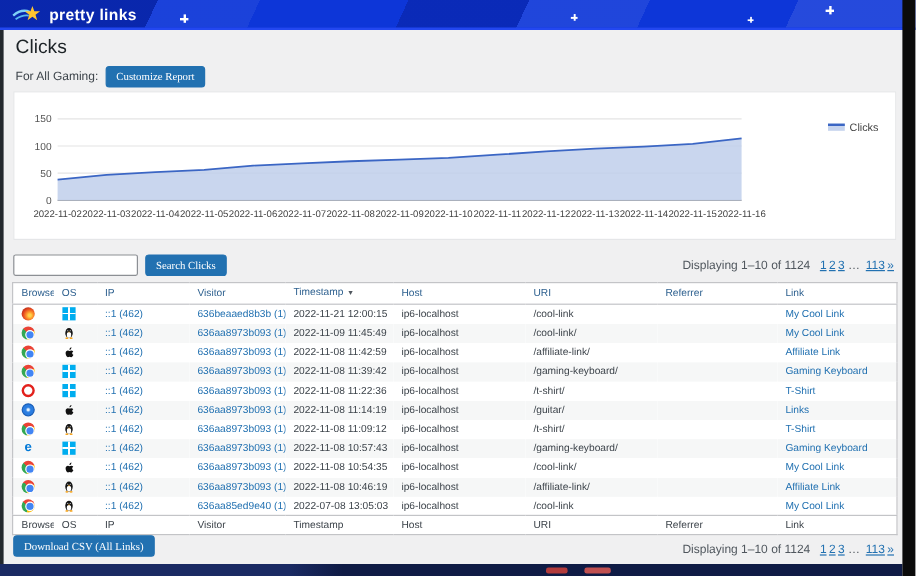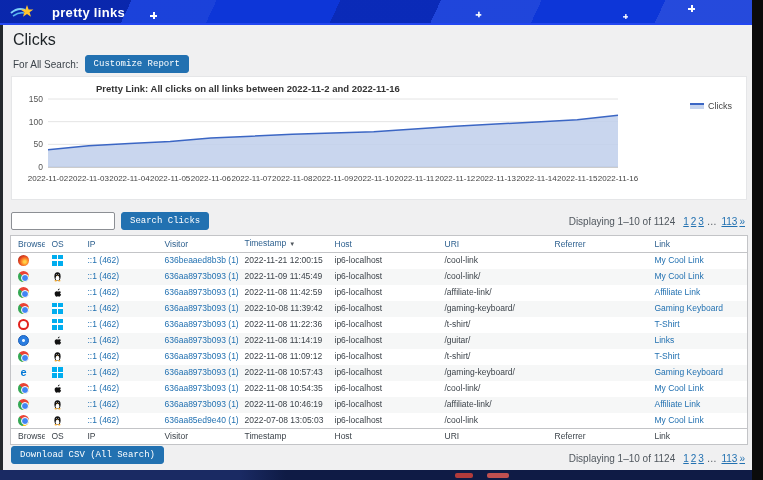--- a/index.html
+++ b/index.html
@@ -16,42 +16,42 @@
     background-color:#0d36d8;
     background-image:
       linear-gradient(115deg,
         rgba(0,0,60,0.28) 0 17%, rgba(255,255,255,0.06) 17% 28%,
         rgba(0,0,0,0) 28% 44%, rgba(0,0,70,0.22) 44% 57%,
         rgba(255,255,255,0.08) 57% 70%, rgba(0,0,0,0) 70% 86%,
         rgba(255,255,255,0.10) 86%);
     border-bottom:2px solid #2347f0;
     z-index:5;
   }
-  .logo { position:absolute; left:10px; top:3px; display:flex; align-items:center; gap:16px; }
+  .logo { position:absolute; left:10px; top:3px; display:flex; align-items:center; gap:5px; }
   .logo-title { color:#fff; font-size:13px; font-weight:700; letter-spacing:.3px; }
   .sparkle { position:absolute; width:7px; height:7px; }
   .sparkle::before, .sparkle::after { content:""; position:absolute; background:#fff; }
   .sparkle::before { left:3px; top:0; width:1.5px; height:7px; }
   .sparkle::after  { left:0; top:3px; width:7px; height:1.5px; }
   .sp1 { left:150px; top:12px; } .sp2 { left:475px; top:11px; transform:scale(.8); }
   .sp3 { left:622px; top:13px; transform:scale(.7); } .sp4 { left:688px; top:5px; }
   
   .left-strip  { position:absolute; left:0; top:25px; width:3px; height:445px; background:#23282d; z-index:4; }
   .right-strip { position:absolute; right:0; top:0; width:11px; height:480px; background:#0b0b0b; z-index:9; }
   .bottom-strip{ position:absolute; left:0; bottom:0; width:752px; height:10px;
                  background:linear-gradient(90deg,#1a2a63 0 32%, #0f1b45 38%); z-index:8; }
   .red-pill { position:absolute; height:5px; border-radius:2px; top:2.5px; }
   .pill1 { left:455px; width:18px; background:#b23b3b; }
   .pill2 { left:487px; width:22px; background:#c05050; }
   
   .page-title { position:absolute; left:13px; top:31px; font-size:16px; font-weight:500; color:#1d2327; }
   .filter-row { position:absolute; left:13px; top:55px; display:flex; align-items:center; gap:6px; font-size:10px; color:#3c434a; }
   .btn-primary {
     background:#2271b1; border:1px solid #2271b1; color:#fff;
-    font-size:9px; font-family:Liberation Mono, monospace; padding:3px 8px; border-radius:3px; cursor:pointer;
+    font-size:9px; font-family:Liberation Serif, serif; padding:3px 8px; border-radius:3px; cursor:pointer;
   }
   
   .chart-panel {
     position:absolute; left:11px; top:76px; width:736px; height:124px;
     background:#fff; border:1px solid #e5e6e8;
   }
   .chart-title { position:absolute; left:84px; top:6px; font-size:9.5px; font-weight:700; color:#333; }
   .chart-svg  { position:absolute; left:6px; top:18px; }
   .legend { position:absolute; right:14px; top:24px; display:flex; align-items:center; gap:4px; }
   .legend-swatch { width:14px; height:6px; background:#c6d4ee; border-top:2px solid #3b66c4; }
@@ -115,26 +115,25 @@
 
 <div class="left-strip"></div>
 <div class="right-strip"></div>
 <div class="bottom-strip">
   <div class="red-pill pill1"></div>
   <div class="red-pill pill2"></div>
 </div>
 
 <h1 class="page-title">Clicks</h1>
 <div class="filter-row">
-  <span>For All Search:</span>
+  <span>For All Gaming:</span>
   <button class="btn-primary">Customize Report</button>
 </div>
 
 <div class="chart-panel">
-  <div class="chart-title">Pretty Link: All clicks on all links between 2022-11-2 and 2022-11-16</div>
   <svg id="clicks-chart" class="chart-svg" width="655" height="100">
       <line x1="30" y1="72" x2="600" y2="72" stroke="#9a9a9a" stroke-width="1"></line>
       <text x="25" y="75" text-anchor="end" font-size="8.5" fill="#555" font-family="Liberation Sans, sans-serif">0</text>
       <line x1="30" y1="49.333333333333336" x2="600" y2="49.333333333333336" stroke="#e4e4e4" stroke-width="1"></line>
       <text x="25" y="52.333333333333336" text-anchor="end" font-size="8.5" fill="#555" font-family="Liberation Sans, sans-serif">50</text>
       <line x1="30" y1="26.66666666666667" x2="600" y2="26.66666666666667" stroke="#e4e4e4" stroke-width="1"></line>
       <text x="25" y="29.66666666666667" text-anchor="end" font-size="8.5" fill="#555" font-family="Liberation Sans, sans-serif">100</text>
       <line x1="30" y1="4" x2="600" y2="4" stroke="#e4e4e4" stroke-width="1"></line>
       <text x="25" y="7" text-anchor="end" font-size="8.5" fill="#555" font-family="Liberation Sans, sans-serif">150</text>
       <polygon points="30,54.77333333333333 70.71428571428572,50.69333333333333 111.42857142857143,48.42666666666666 152.14285714285714,46.61333333333333 192.85714285714286,42.986666666666665 233.57142857142858,41.17333333333333 274.2857142857143,39.36 315,38 355.7142857142857,36.64 396.42857142857144,33.919999999999995 437.14285714285717,31.200000000000003 477.85714285714283,28.933333333333337 518.5714285714286,27.119999999999997 559.2857142857143,24.85333333333333 600,20.32 600,72 30,72" fill="#bfcfeb" fill-opacity="0.85"></polygon>
@@ -233,21 +232,21 @@
         <td>ip6-localhost</td>
         <td>/affiliate-link/</td>
         <td></td>
         <td><a href="#">Affiliate Link</a></td>
       </tr>
       <tr>
         <td><span class="bicon b-chrome"></span></td>
         <td><span class="oicon o-windows"></span></td>
         <td><a href="#">::1 (462)</a></td>
         <td><a href="#">636aa8973b093 (1)</a></td>
-        <td>2022-10-08 11:39:42</td>
+        <td>2022-11-08 11:39:42</td>
         <td>ip6-localhost</td>
         <td>/gaming-keyboard/</td>
         <td></td>
         <td><a href="#">Gaming Keyboard</a></td>
       </tr>
       <tr>
         <td><span class="bicon b-opera"></span></td>
         <td><span class="oicon o-windows"></span></td>
         <td><a href="#">::1 (462)</a></td>
         <td><a href="#">636aa8973b093 (1)</a></td>
@@ -362,14 +361,14 @@
         <th>Visitor</th>
         <th>Timestamp</th>
         <th>Host</th>
         <th>URI</th>
         <th>Referrer</th>
         <th>Link</th>
       </tr>
     </tfoot>
 </table>
 
-<button class="btn-primary download-btn">Download CSV (All Search)</button>
+<button class="btn-primary download-btn">Download CSV (All Links)</button>
 <div class="pagination pag-bottom" id="pag-bottom"><span class="summary">Displaying 1–10 of 1124</span><a href="#">1</a><a href="#">2</a><a href="#">3</a><span> … </span><a href="#">113</a><a href="#">»</a></div>
 
 </body></html>

